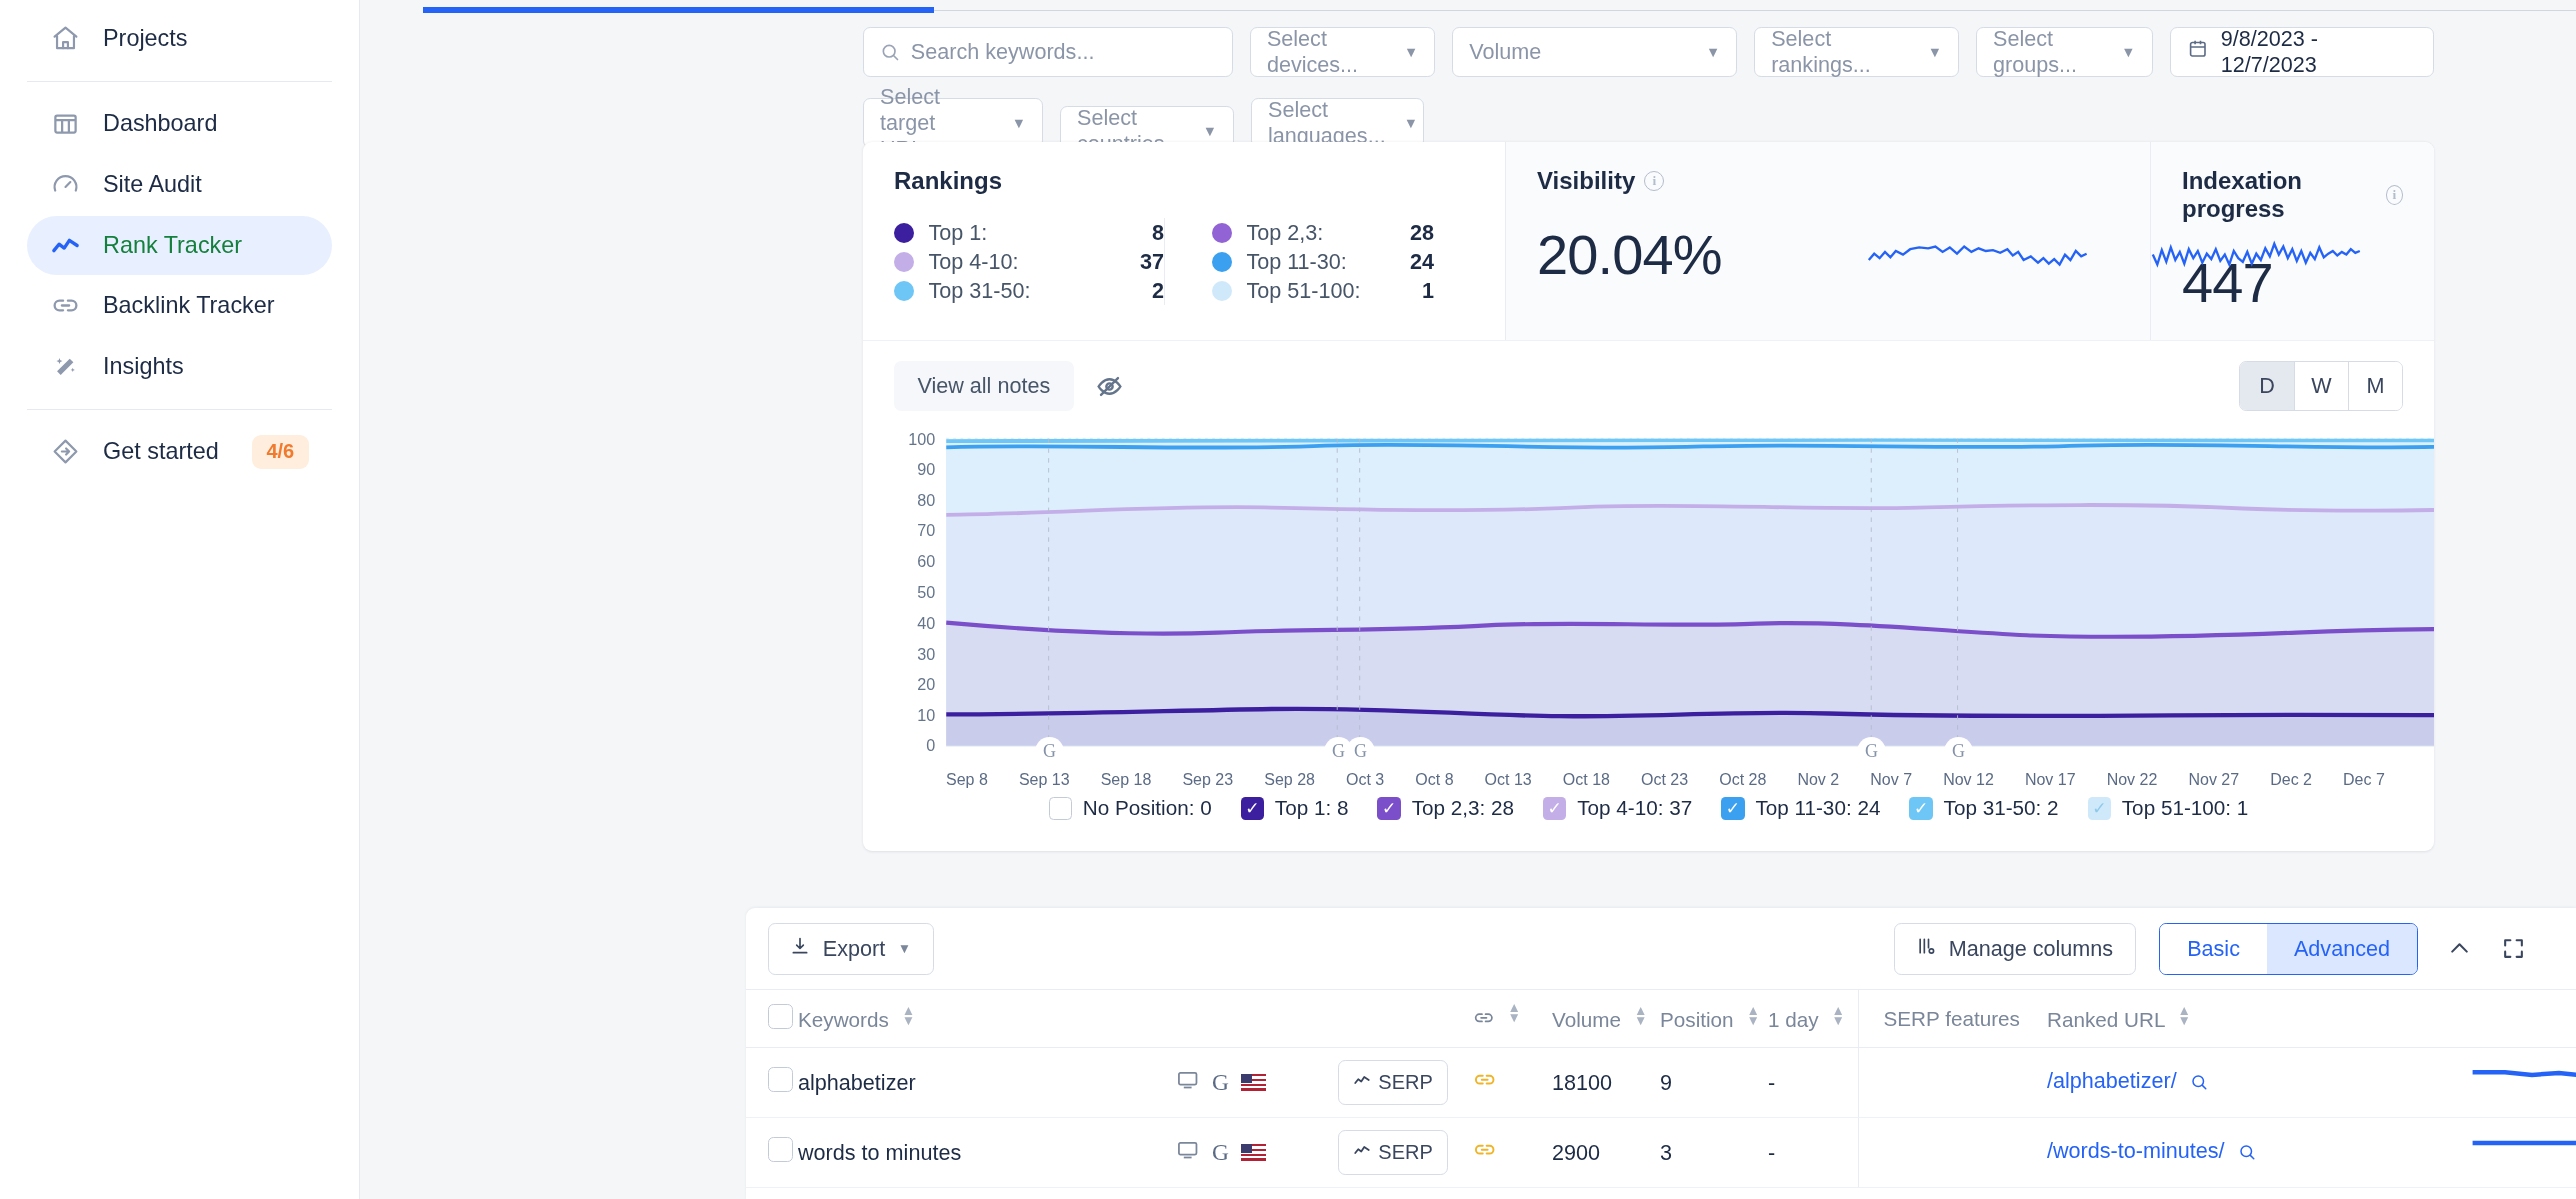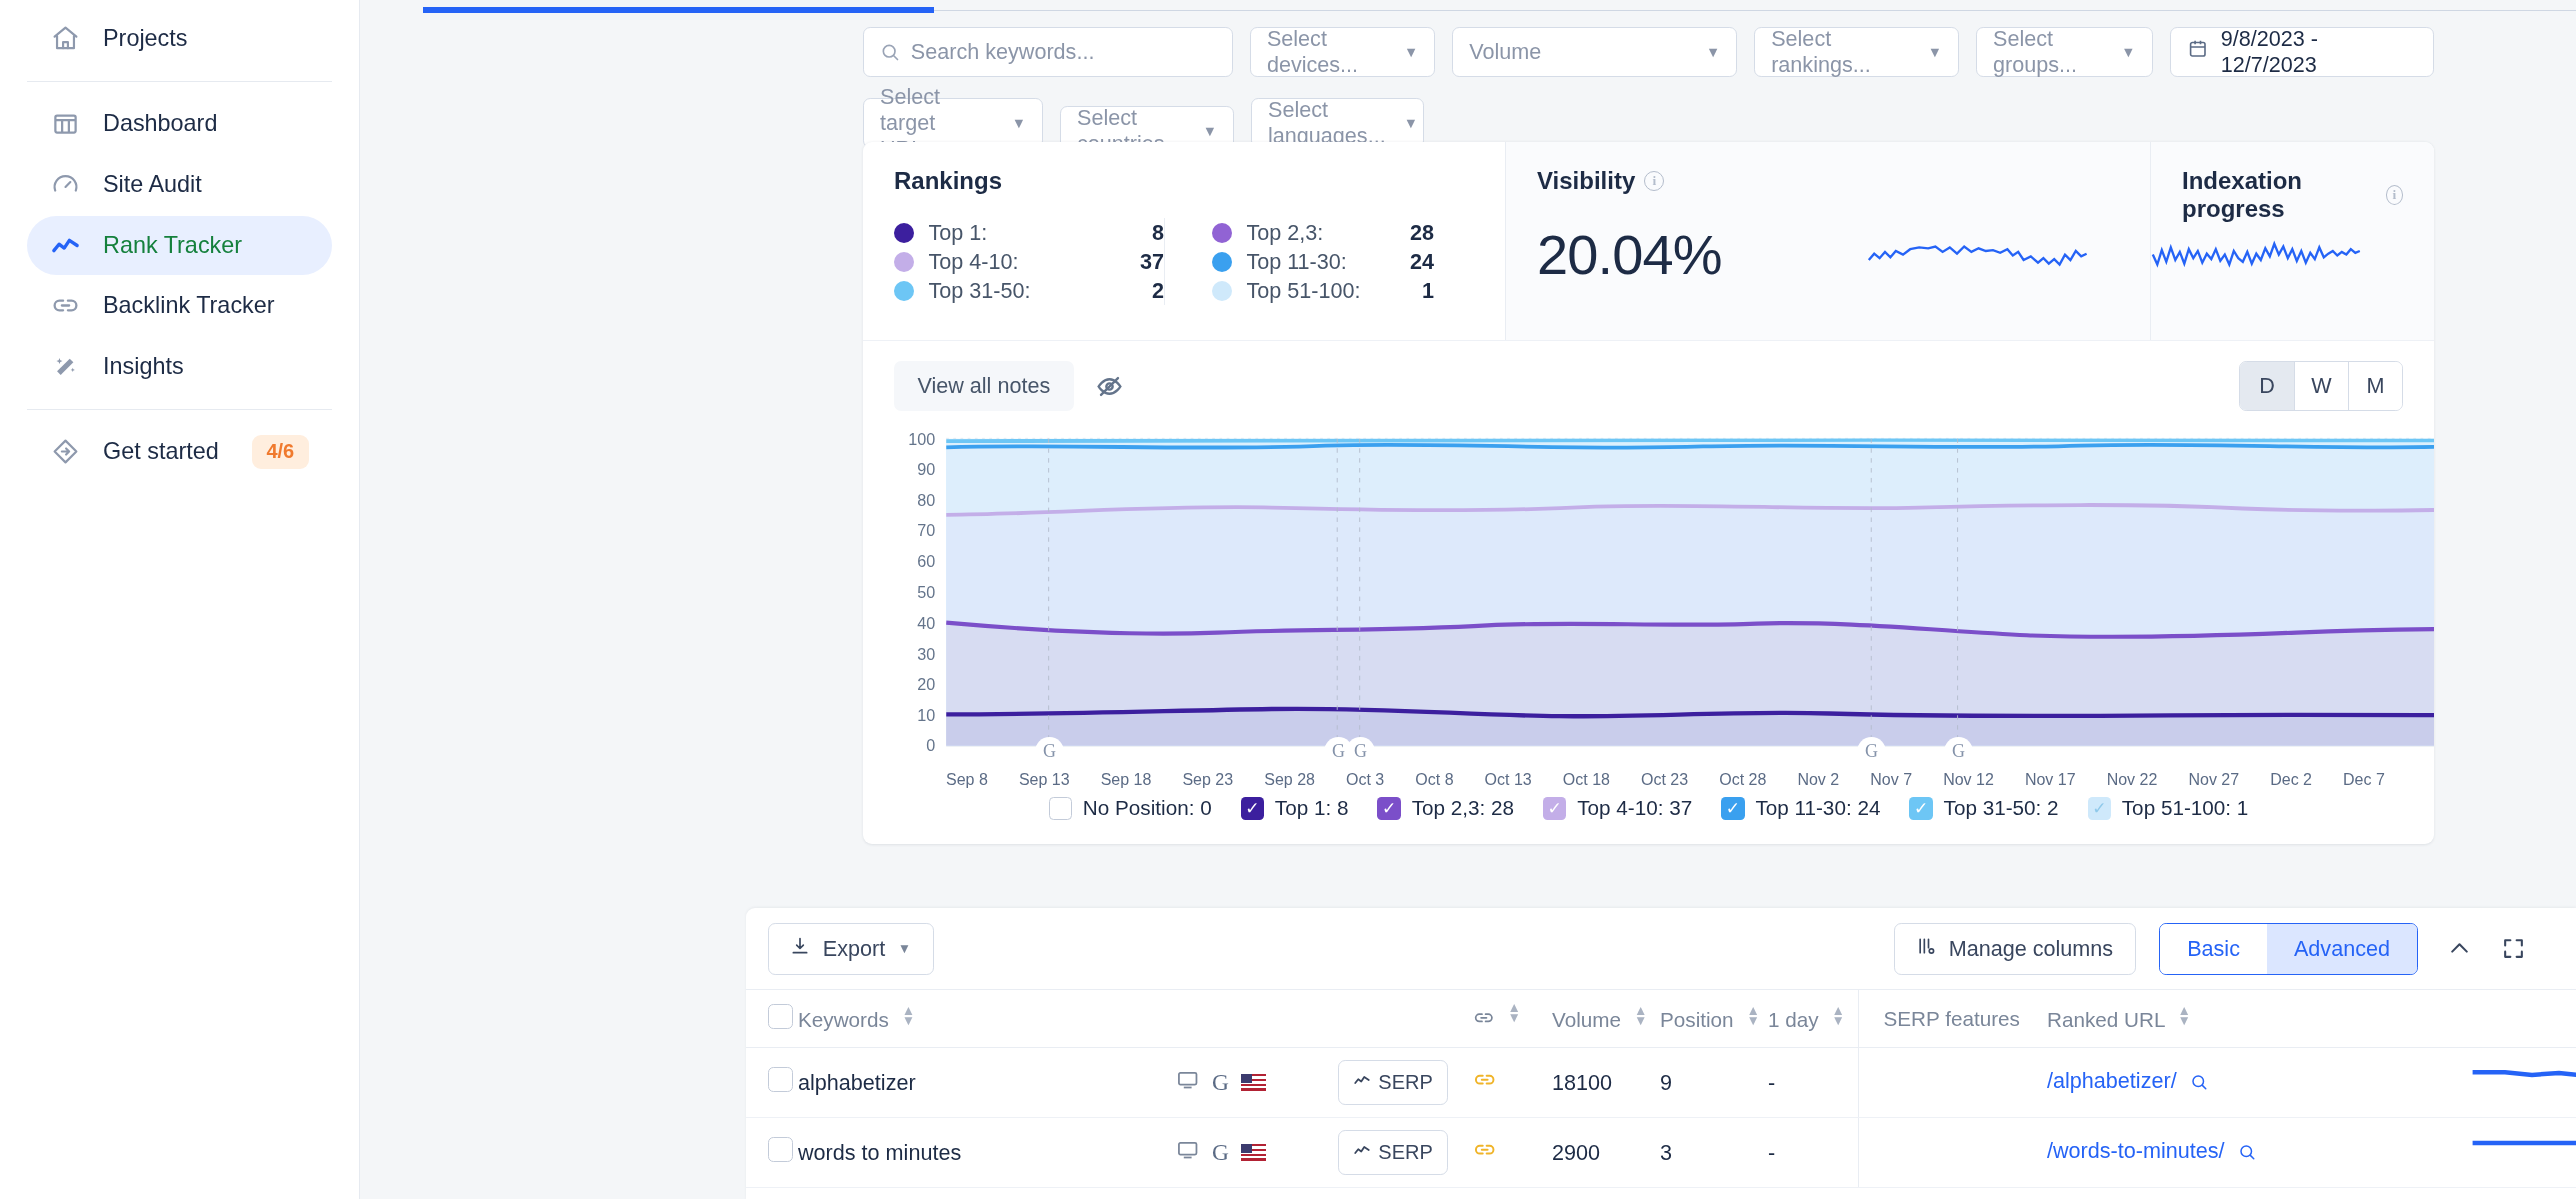--- a/index.html
+++ b/index.html
@@ -85,21 +85,21 @@
   .rank-grid { display: flex; gap: 0; margin-top: 23.4px; }
   .rank-col { width: 270px; }
   .rank-col + .rank-col { border-left: 0.9px solid #e9edf3; padding-left: 47px; }
   .rank-row { display: flex; align-items: center; height: 29px; font-size: 21.6px; color: #475569; }
   .dot { width: 20px; height: 20px; border-radius: 50%; margin-right: 14.4px; flex:0 0 20px; }
   .rank-row .val { margin-left: auto; font-weight: 700; color: #1d2b45; }
   .bignum { font-size: 56px; color: #1d2b45; margin-top: 27px; font-weight: 400; letter-spacing: -0.9px;}
   .spark { position: absolute; right: 40px; bottom: 59px; }
 
   
-  .chart-wrap { border-top: 0.9px solid #eef1f6; padding: 20px 31px 0 31px; }
+  .chart-wrap { border-top: 0.9px solid #eef1f6; padding: 20px 31px 7px 31px; }
   .chart-top { display: flex; align-items: center; }
   .btn-notes {
     background: #f5f7fa; border-radius: 7.2px; height: 50px;
     display: flex; align-items: center; padding: 0 23.4px;
     font-size: 21.6px; color: #475569; cursor: pointer;
   }
   .eye-btn { margin-left: 21.6px; color: #64748b; display:flex; cursor:pointer; }
   .dwm { margin-left: auto; display: flex; border: 0.9px solid #d5dce7; border-radius: 7.2px; overflow: hidden; height: 50px;}
   .dwm div {
     width: 54px; display: flex; align-items: center; justify-content: center;
@@ -368,20 +368,21 @@
               <polyline fill="none" stroke="#2563f6" stroke-width="2.6" points="2,40 8,33 14,38 20,31 26,37 32,30 40,34 48,28 58,26 68,27 76,25 84,31 92,26 100,33 108,25 116,31 124,27 132,30 140,29 148,32 156,28 162,35 168,31 174,40 182,36 190,43 196,38 202,44 208,39 214,45 220,34 226,40 232,30 238,36 244,33"></polyline>
             </svg>
           </div>
         </div>
 
         <div class="card card-idx">
           <div class="card-title">
             <span>Indexation progress</span>
             <span class="info-i">i</span>
           </div>
+          <div class="bignum">447</div>
           <div class="spark">
             <svg width="243" height="54" viewBox="0 0 270 60">
               <polyline fill="none" stroke="#2563f6" stroke-width="2.6" points="2,34 7,45 12,29 17,42 22,26 27,40 32,31 37,44 42,28 47,38 52,30 57,43 62,33 67,39 72,28 77,41 82,34 87,45 92,30 97,38 102,42 107,31 112,44 117,33 122,40 127,27 132,36 137,22 142,34 147,25 152,38 157,28 162,41 167,30 172,43 177,32 182,39 187,26 192,37 197,33 202,30 207,35 212,31 217,34 222,28 227,32 232,30"></polyline>
             </svg>
           </div>
         </div>
       </div>
 
       <div class="chart-wrap">
         <div class="chart-top">

